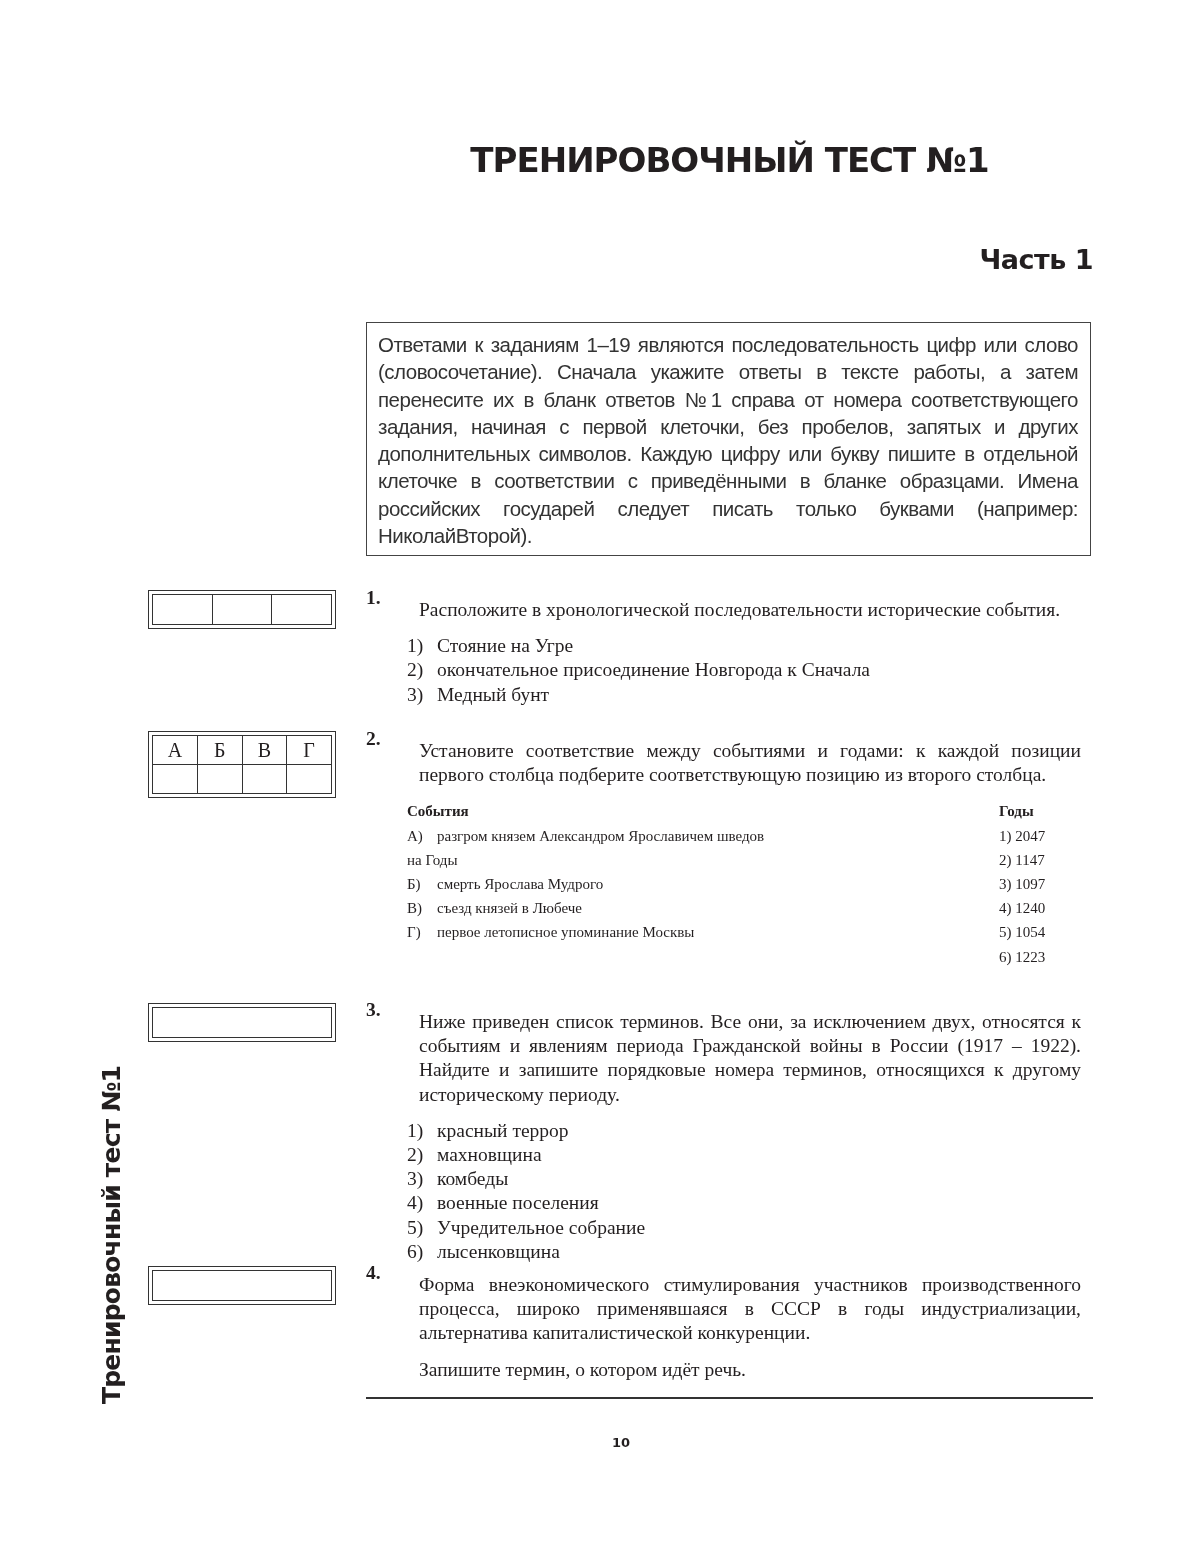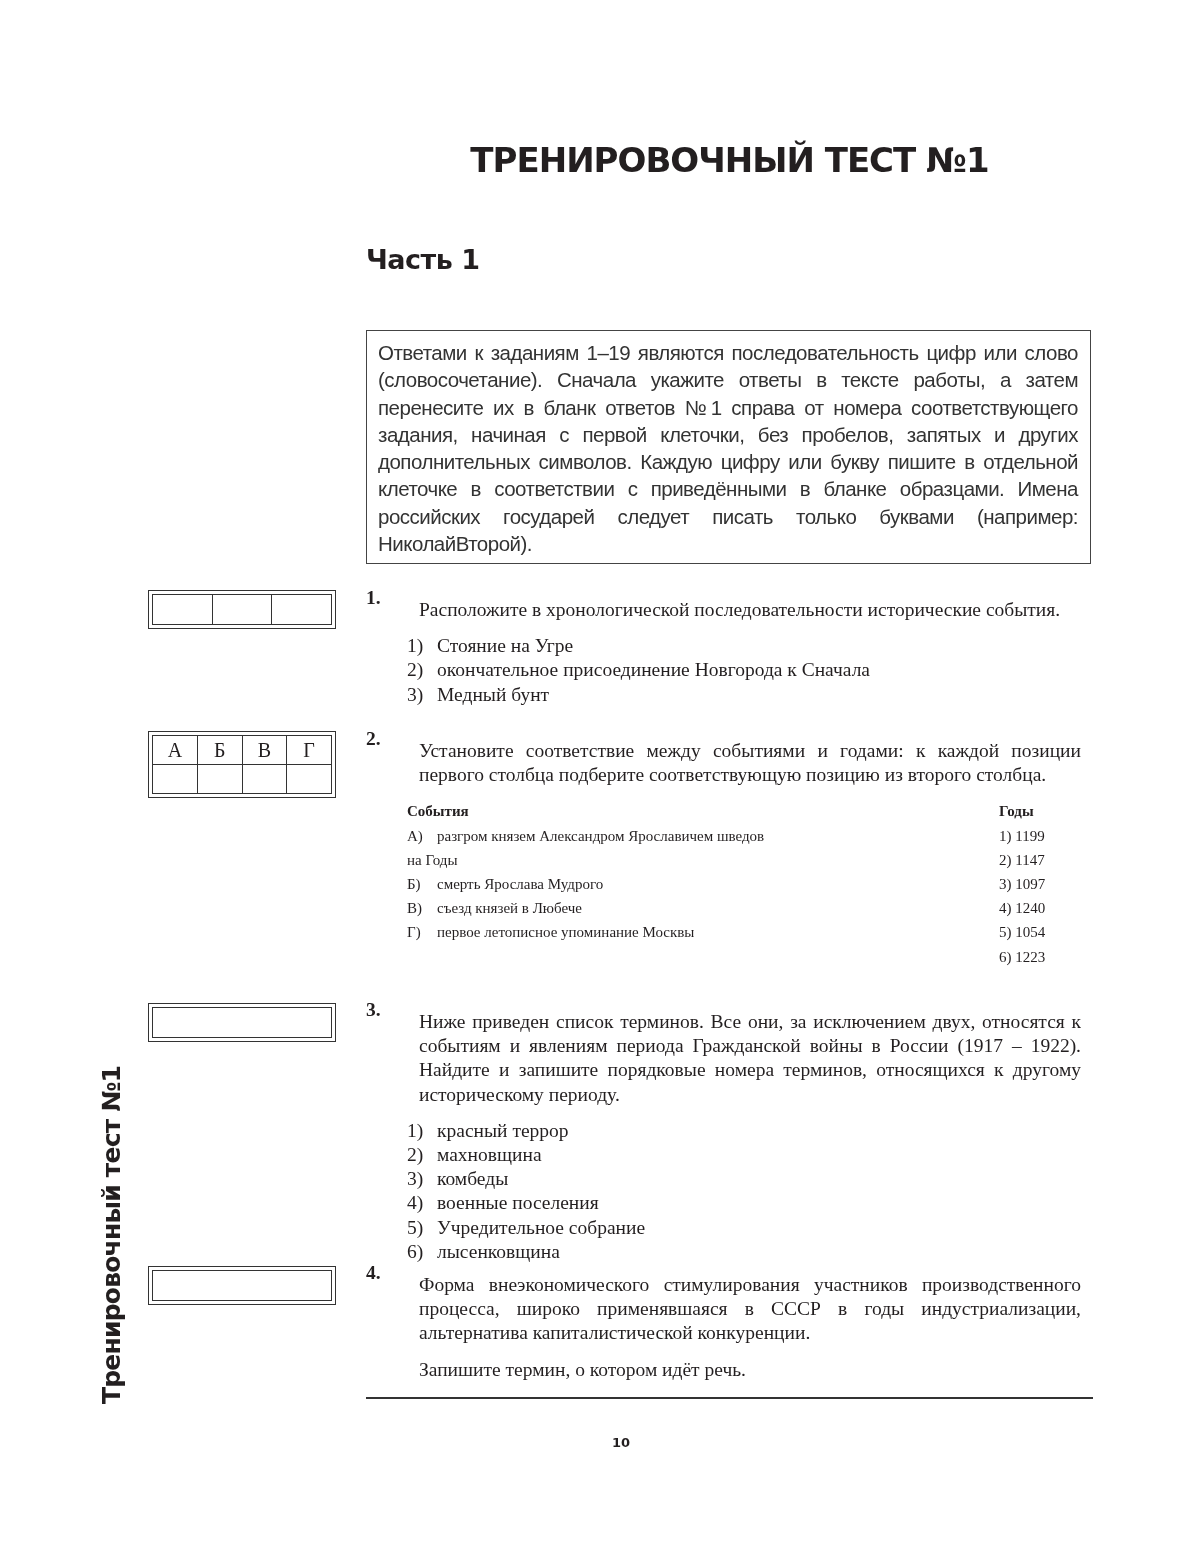--- a/index.html
+++ b/index.html
@@ -5,25 +5,25 @@
     html, body { margin: 0; padding: 0; background: #ffffff; }
     body { width: 1193px; height: 1565px; position: relative; overflow: hidden; color: #231f20; }
 
     .page-title {
       position: absolute; left: 366px; width: 727px; top: 140px;
       text-align: center; font-family: "DejaVu Sans", sans-serif; font-weight: bold;
       font-size: 34px; letter-spacing: -1px; color: #231f20;
     }
     .part-title {
       position: absolute; left: 366px; width: 727px; top: 244px;
-      text-align: left; font-family: "DejaVu Sans", sans-serif; font-weight: bold;
+      text-align: right; font-family: "DejaVu Sans", sans-serif; font-weight: bold;
       font-size: 27px; letter-spacing: -0.5px; color: #231f20;
     }
     .instructions {
-      position: absolute; left: 366px; top: 330px; width: 725px; height: 234px;
+      position: absolute; left: 366px; top: 322px; width: 725px; height: 234px;
       box-sizing: border-box; border: 1.5px solid #444;
       padding: 8px 12px 6px 11px;
       font-family: "Liberation Sans", sans-serif; font-size: 20.5px; line-height: 27.3px;
       text-align: justify; color: #333;
       letter-spacing: -0.5px;
     }
 
     .answer-box {
       position: absolute; left: 148px; width: 188px; box-sizing: border-box;
       border: 1.5px solid #333; padding: 3px;
@@ -121,21 +121,21 @@
   <div class="body">
     <p>Установите соответствие между событиями и годами: к каждой позиции первого столбца подберите соответствующую позицию из второго столбца.</p>
     <table class="match-table">
       <tbody>
           <tr>
         <td class="match-head">События</td>
         <td class="match-head yr-col">Годы</td>
       </tr>
       <tr>
         <td><span class="ev-letter">А)</span><span>разгром князем Александром Ярославичем шведов</span></td>
-        <td class="yr-col">1) 1199</td>
+        <td class="yr-col">1) 2047</td>
       </tr>
       <tr>
         <td class="ev-cont">на Годы</td>
         <td class="yr-col">2) 1147</td>
       </tr>
       <tr>
         <td><span class="ev-letter">Б)</span><span>смерть Ярослава Мудрого</span></td>
         <td class="yr-col">3) 1097</td>
       </tr>
       <tr>

